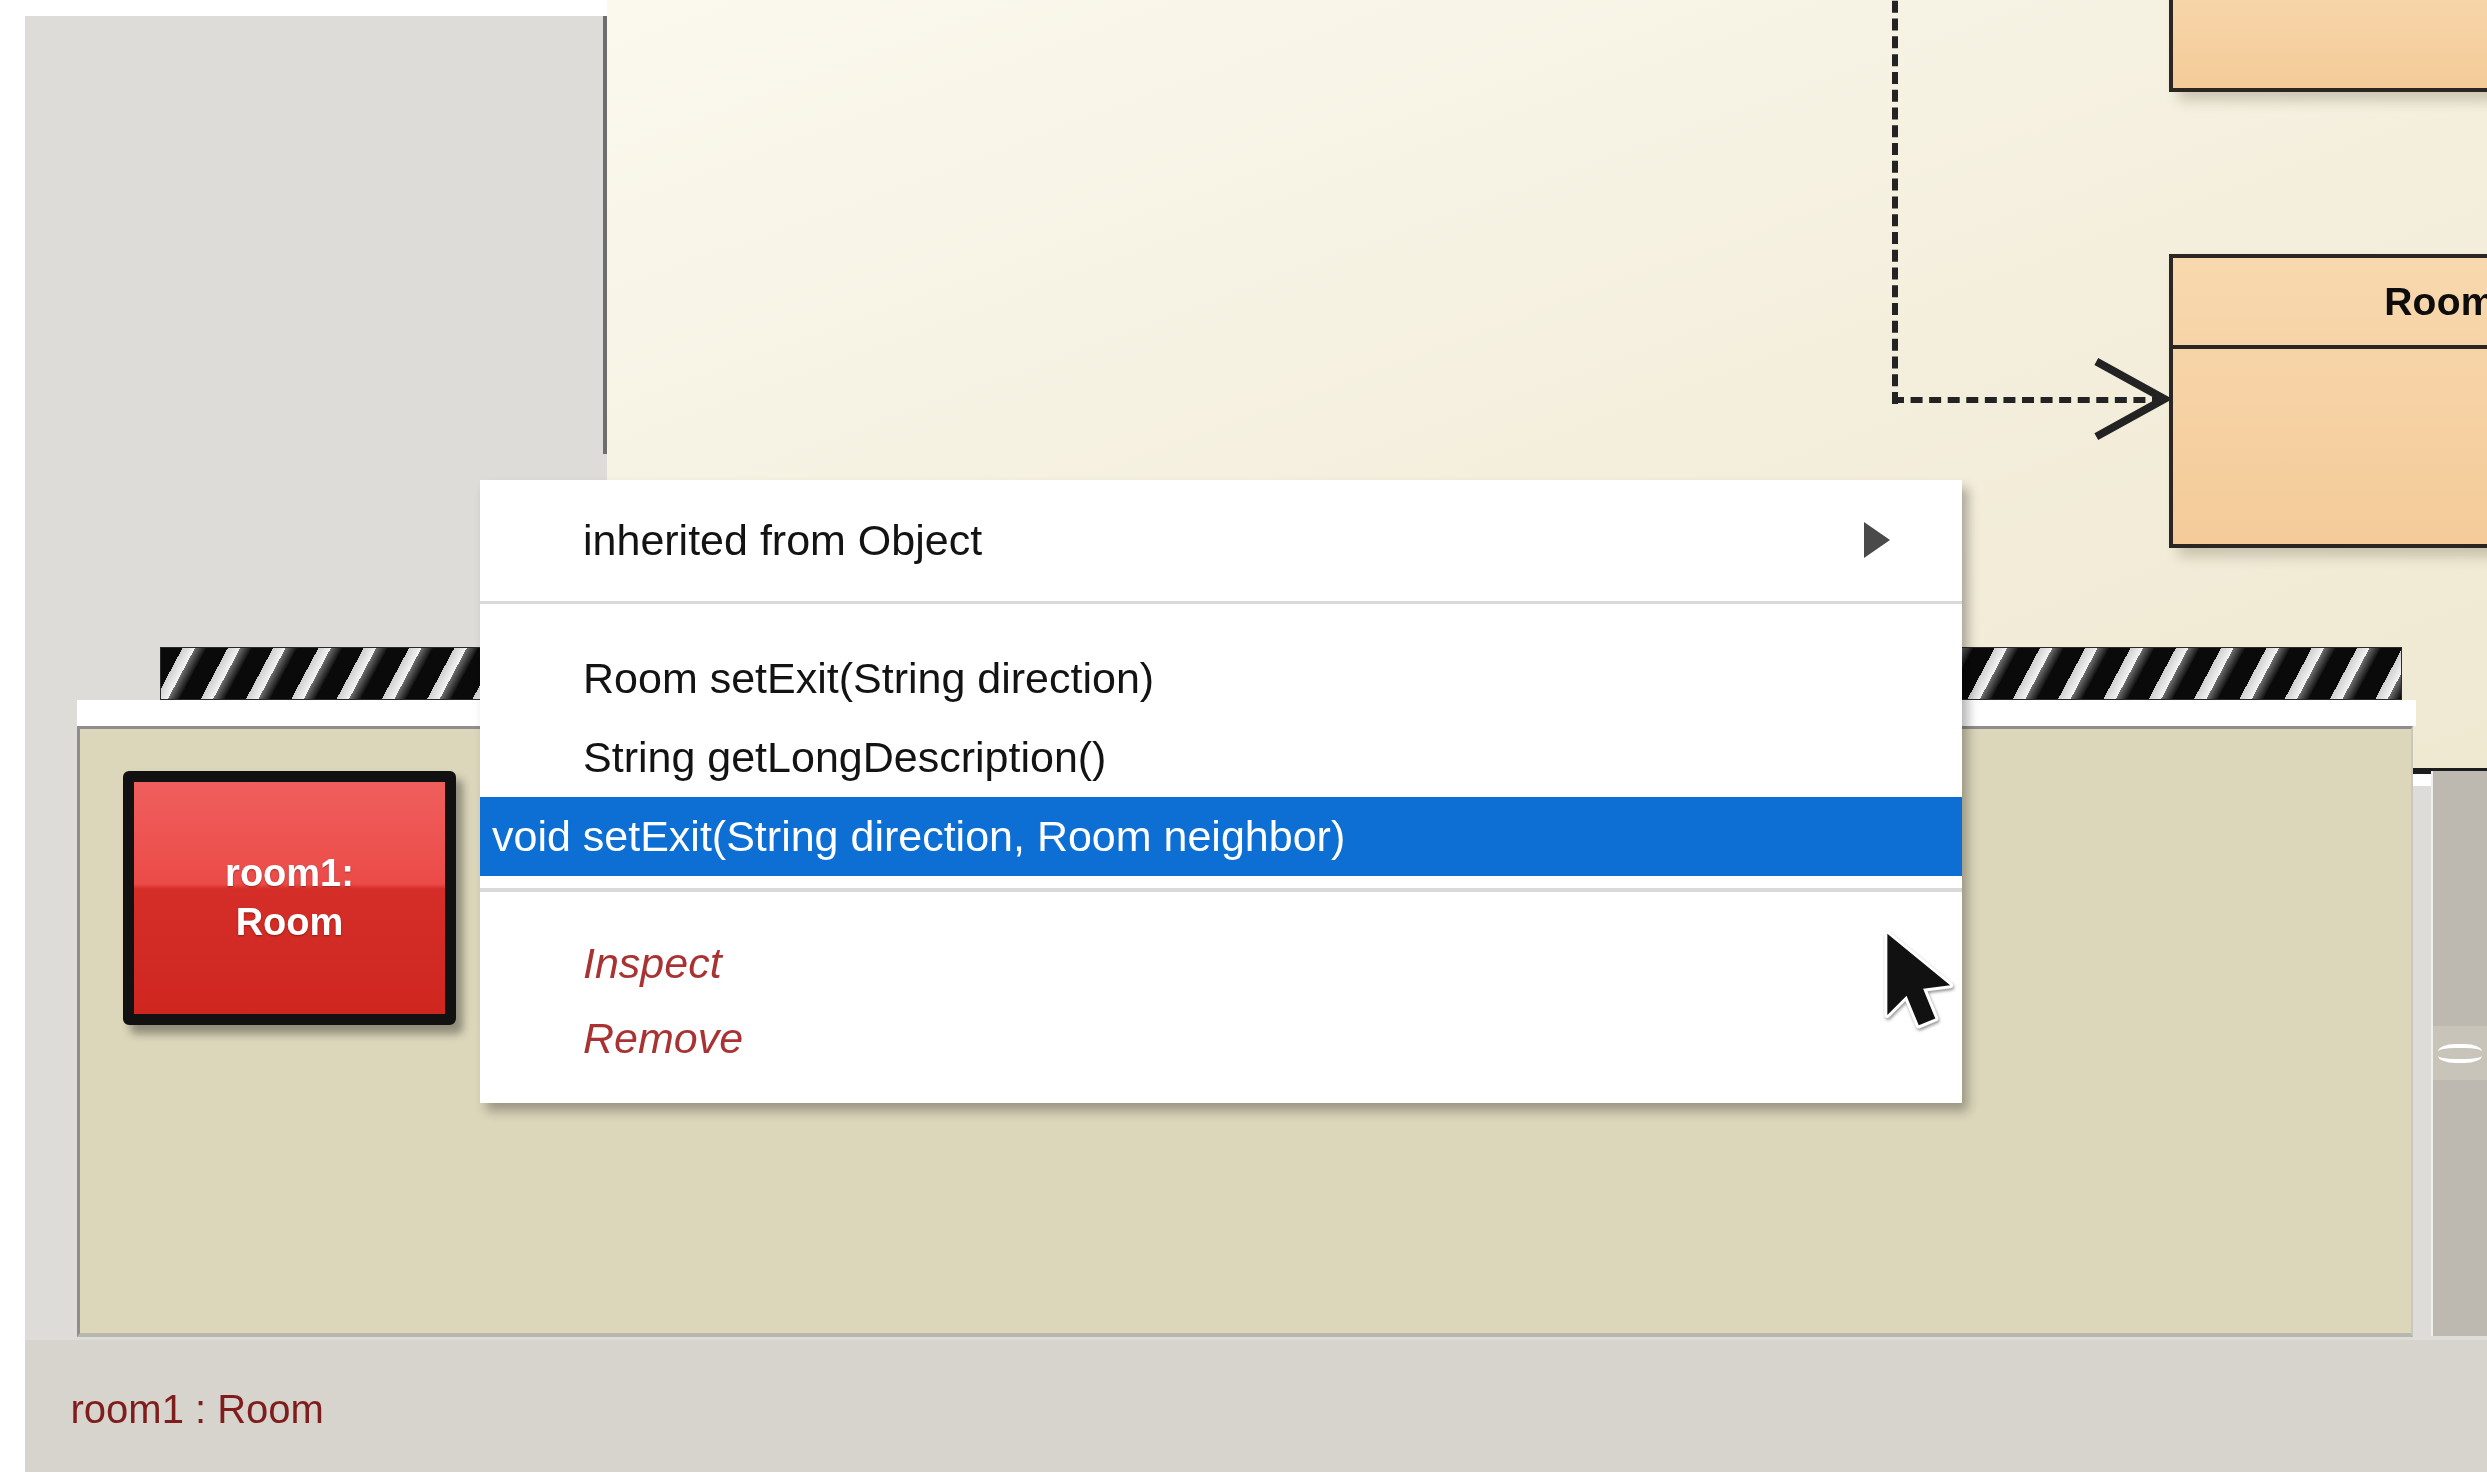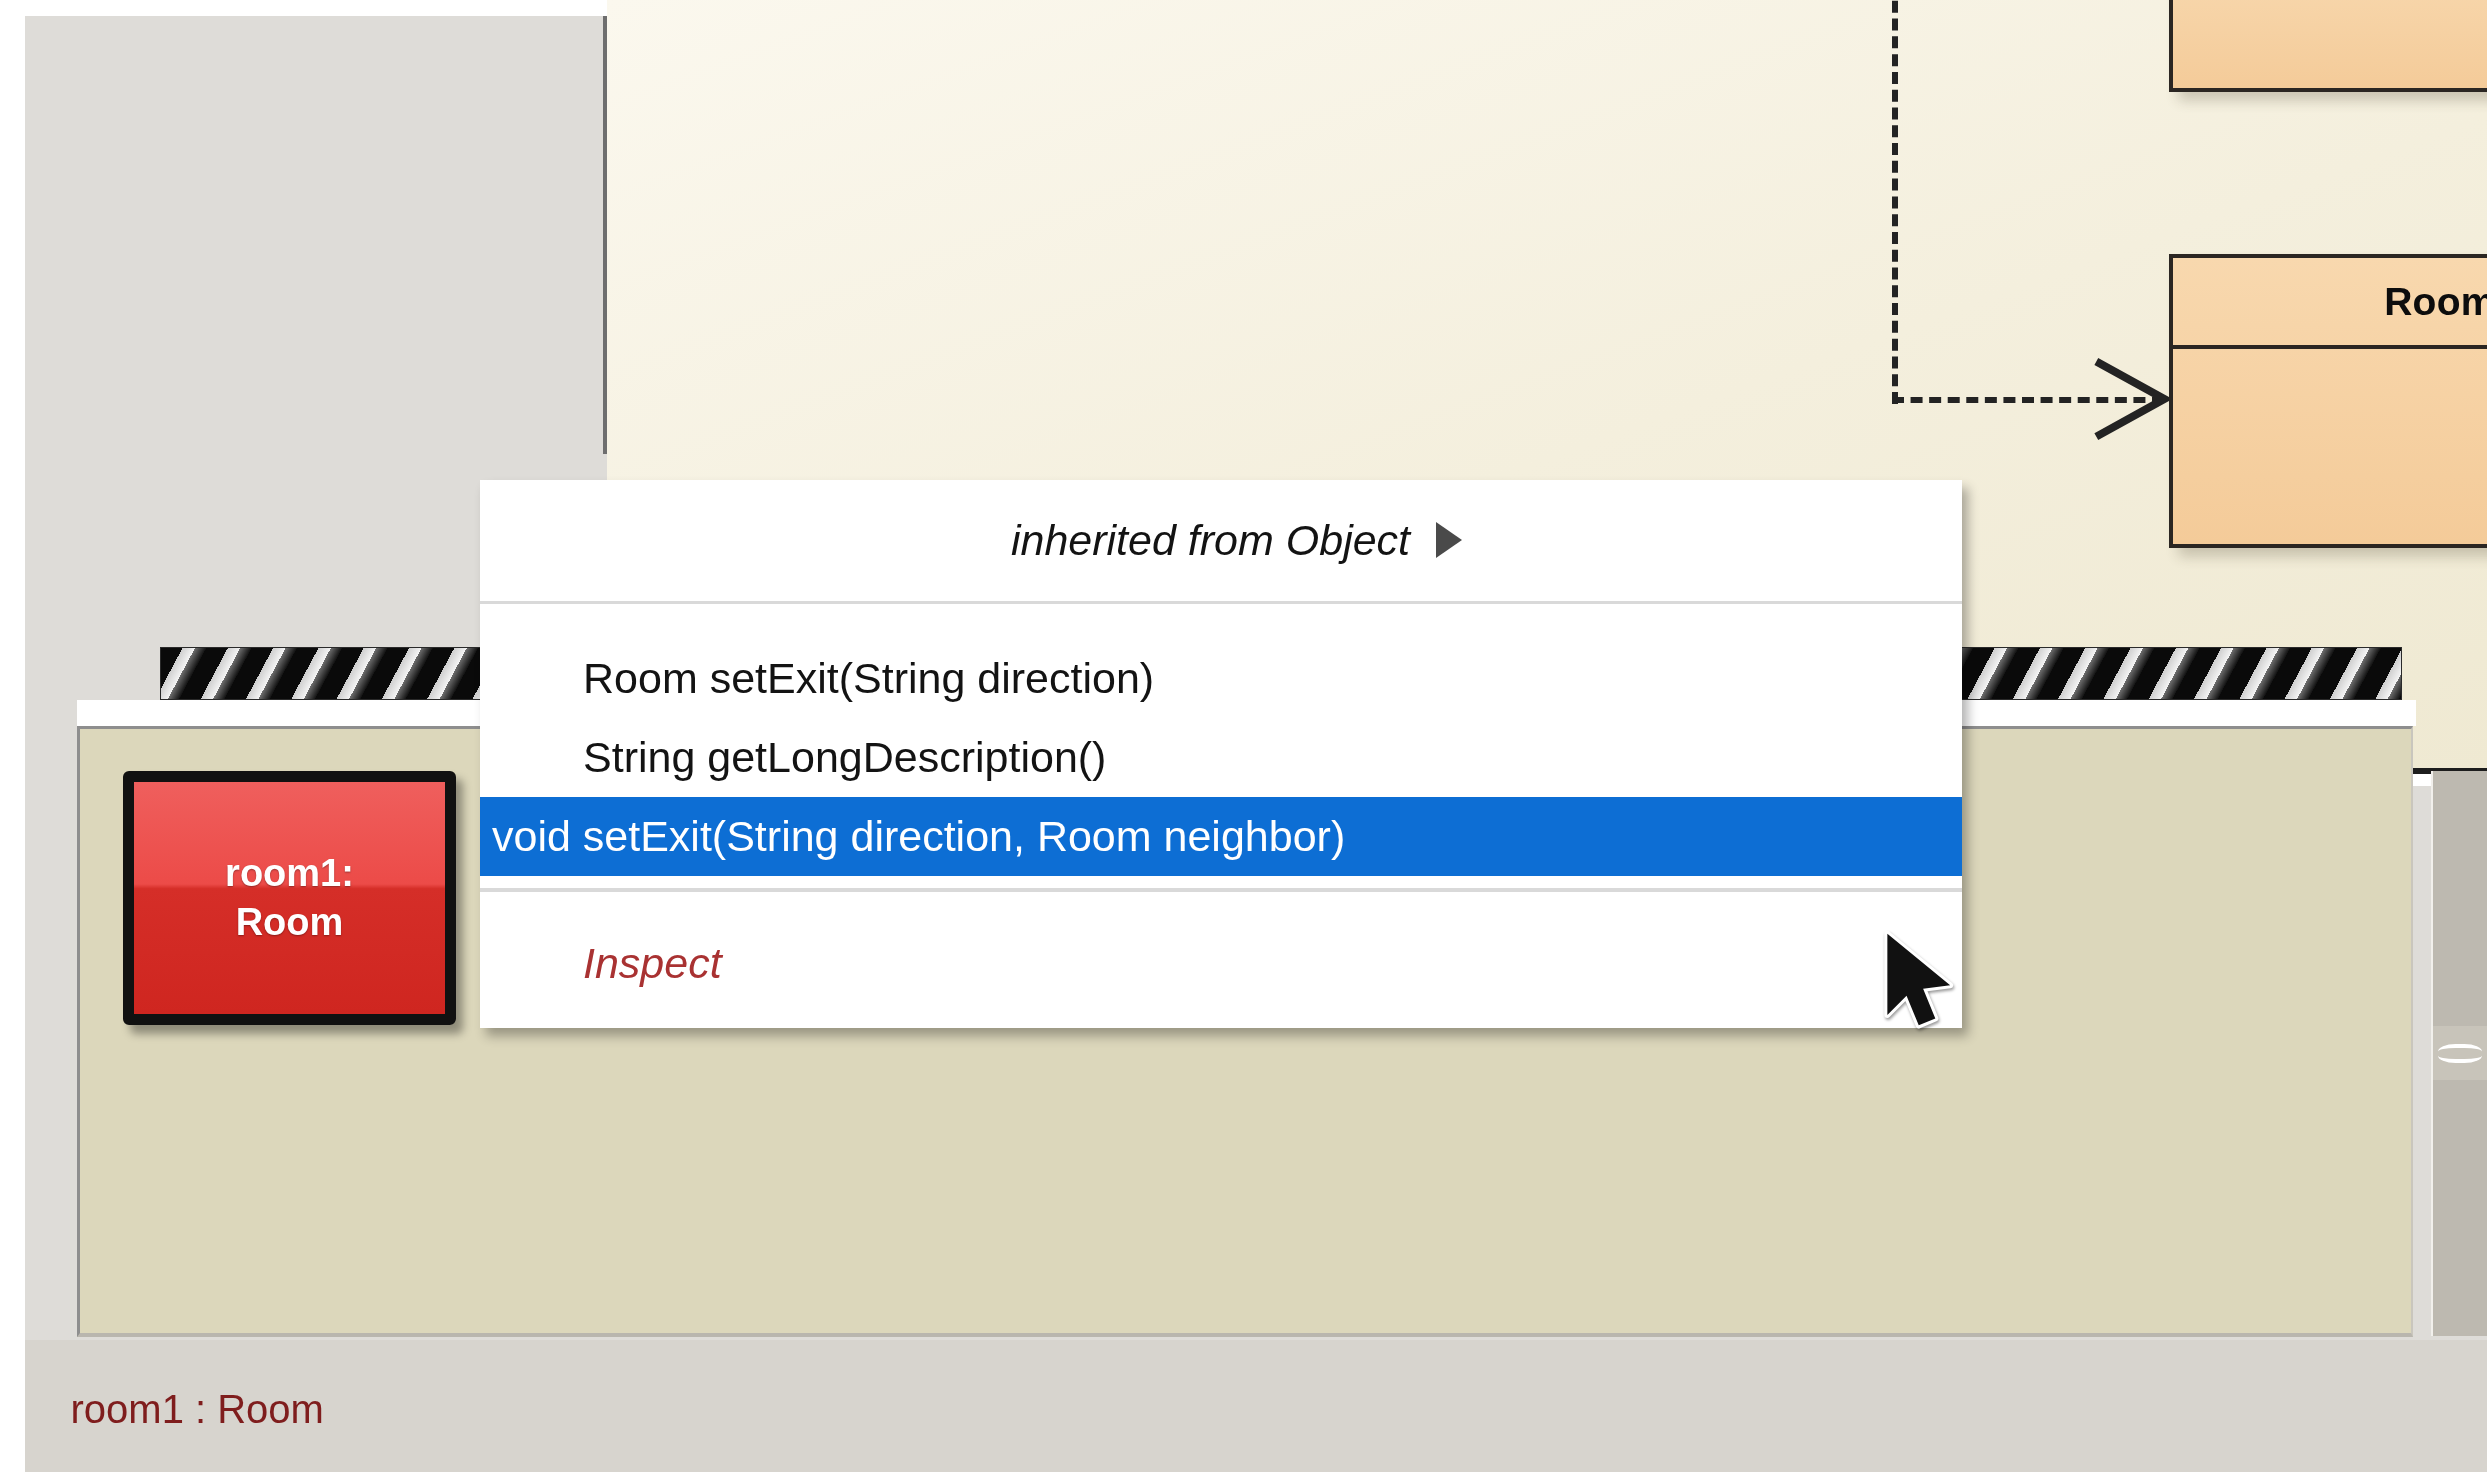--- a/index.html
+++ b/index.html
@@ -194,22 +194,21 @@
   .menu-item{
     height:79px;
     display:flex;align-items:center;
     padding:0 33px 0 103px;
     font-size:43px;
     color:#131313;
     white-space:nowrap;
     box-sizing:border-box;
   }
   .menu-item.submenu{
-    font-style:italic;
-    justify-content:center;
+    justify-content:space-between;
     padding-left:103px;
     height:96px;
   }
   .menu-item.submenu .label{ padding-right:26px; }
   .caret{
     width:0;height:0;
     border-left:26px solid #4a4a4a;
     border-top:18.4px solid transparent;
     border-bottom:18.4px solid transparent;
     margin-right:39px;
@@ -309,20 +308,23 @@
       <div class="menu-item selected">
         <span>void setExit(String direction, Room neighbor)</span>
       </div>
 
       <div class="menu-sep"></div>
       <div class="menu-gap-top"></div>
 
       <div class="menu-item action">
         <span>Inspect</span>
       </div>
+      <div class="menu-item action">
+        <span>Remove</span>
+      </div>
 
       <div class="menu-gap-bottom"></div>
     </div>
   </div>
 
   <svg class="cursor" width="75" height="105" viewBox="0 0 86 120">
     <polygon points="5,3 5,96 27,74 41,108 60,100 46,66 77,62" fill="#111111" stroke="#ffffff" stroke-width="7" stroke-linejoin="round"></polygon>
     <polygon points="5,3 5,96 27,74 41,108 60,100 46,66 77,62" fill="#111111"></polygon>
   </svg>
 

